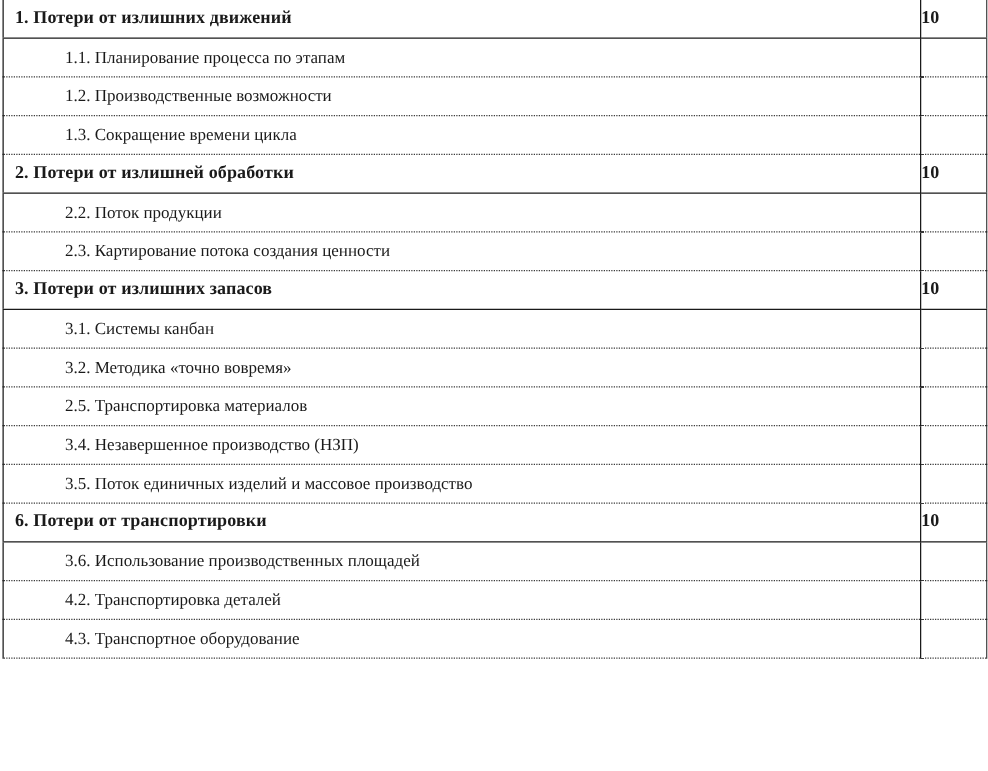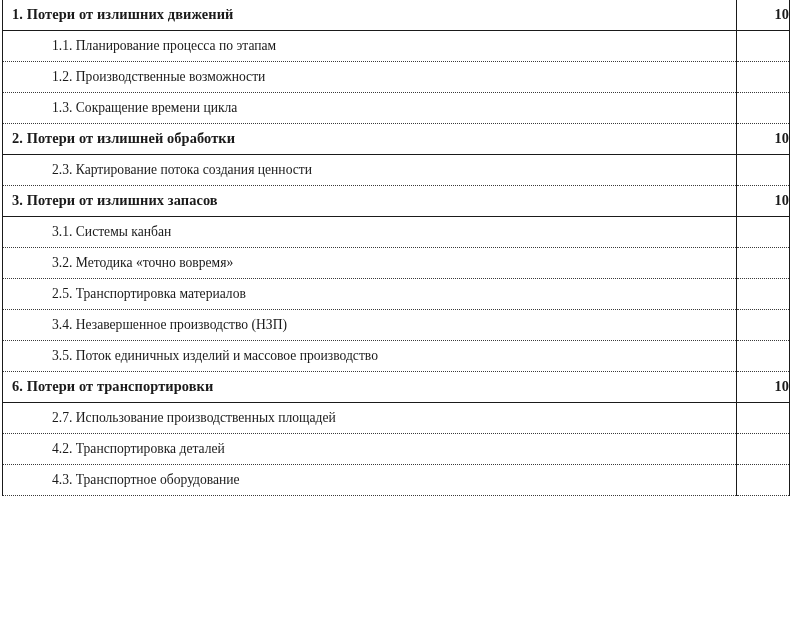--- a/index.html
+++ b/index.html
@@ -51,21 +51,21 @@
     padding-left: 20px;
   }
 
   td.label-cell {
     border-right: 1.6px solid #1a1a1a;
     vertical-align: middle;
     padding: 0;
   }
   td.score-cell {
     vertical-align: middle;
-    text-align: right;
+    text-align: left;
     padding: 0;
   }
 
   .section-title {
     display: block;
     font-size: 14.4px;
     font-weight: bold;
     letter-spacing: 0.1px;
     padding-left: 9px;
     line-height: 1.1;
@@ -132,20 +132,28 @@
         <tr class="section-row">
           <td class="label-cell">
             <span class="section-title">2. Потери от излишней обработки</span>
           </td>
           <td class="score-cell">
             <span class="score-value">10</span>
           </td>
         </tr>
         <tr class="item-row">
           <td class="label-cell">
+            <span class="item-title">2.2. Поток продукции</span>
+          </td>
+          <td class="score-cell">
+            <span class="score-value"></span>
+          </td>
+        </tr>
+        <tr class="item-row">
+          <td class="label-cell">
             <span class="item-title">2.3. Картирование потока создания ценности</span>
           </td>
           <td class="score-cell">
             <span class="score-value"></span>
           </td>
         </tr>
         <tr class="section-row">
           <td class="label-cell">
             <span class="section-title">3. Потери от излишних запасов</span>
           </td>
@@ -196,21 +204,21 @@
         <tr class="section-row">
           <td class="label-cell">
             <span class="section-title">6. Потери от транспортировки</span>
           </td>
           <td class="score-cell">
             <span class="score-value">10</span>
           </td>
         </tr>
         <tr class="item-row">
           <td class="label-cell">
-            <span class="item-title">2.7. Использование производственных площадей</span>
+            <span class="item-title">3.6. Использование производственных площадей</span>
           </td>
           <td class="score-cell">
             <span class="score-value"></span>
           </td>
         </tr>
         <tr class="item-row">
           <td class="label-cell">
             <span class="item-title">4.2. Транспортировка деталей</span>
           </td>
           <td class="score-cell">

